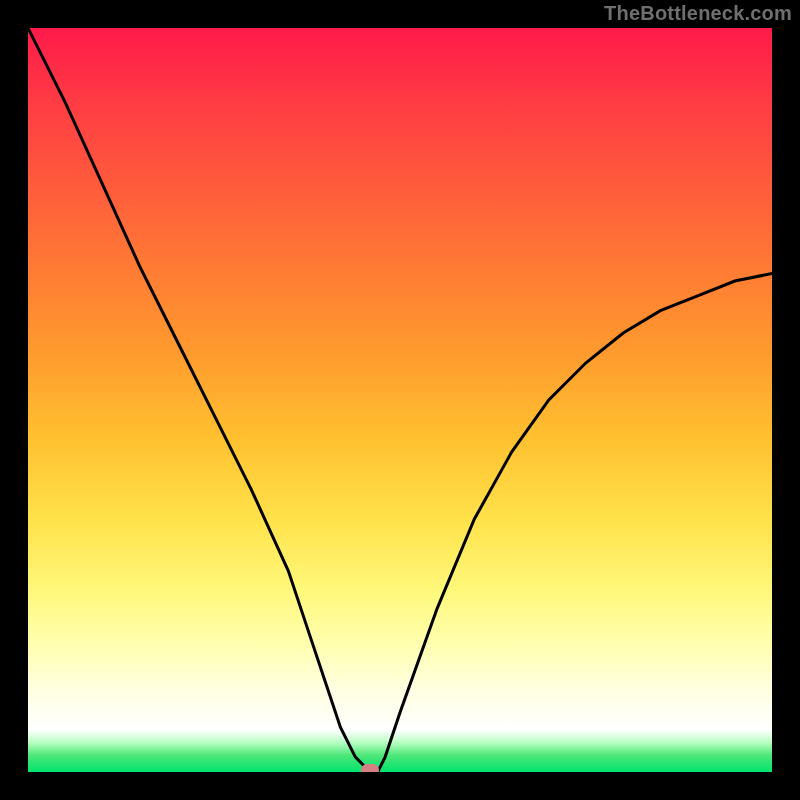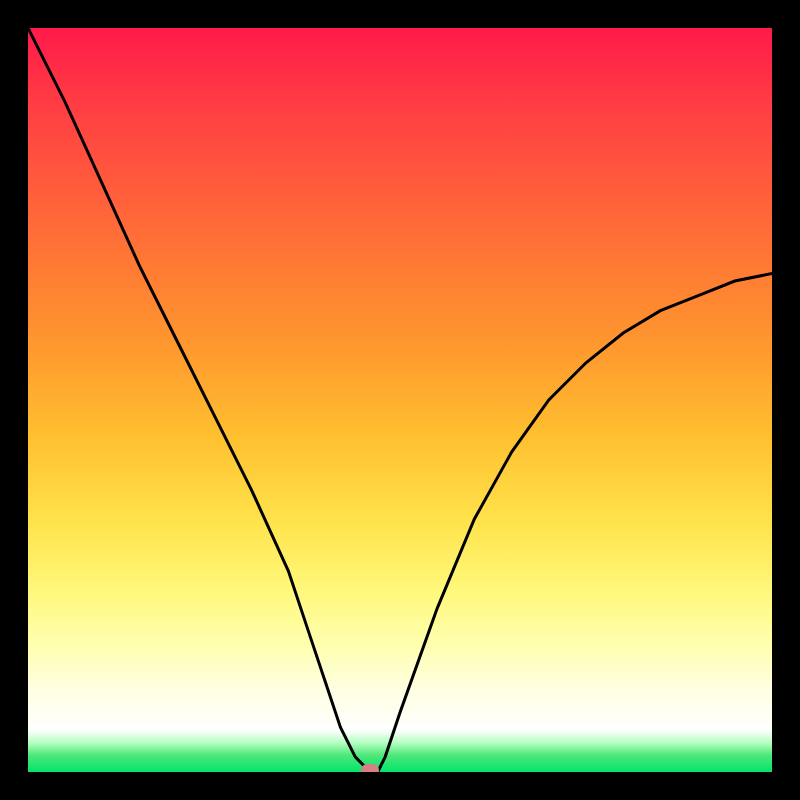--- a/index.html
+++ b/index.html
@@ -85,20 +85,21 @@
     background: #d48084;
     border-radius: 6px;
     z-index: 4;
     transform: translate(-50%, -50%);
   }
 </style>
 </head>
 <body>
 
 <div class="frame">
+  <div class="attribution">TheBottleneck.com</div>
 
   <div class="plot">
     <div class="gradient-bg"></div>
     <div class="green-band"></div>
 
     <svg class="curve" viewBox="0 0 744 744" preserveAspectRatio="none">
       <path id="curve-path" d="M0.0 0.0 L37.2 74.4 L74.4 156.2 L111.6 238.1 L148.8 312.5 L186.0 386.9 L223.2 461.3 L260.4 543.1 L282.7 610.1 L297.6 654.7 L312.5 699.4 L327.4 729.1 L342.2 744.0 L349.7 744.0 L357.1 729.1 L372.0 684.5 L409.2 580.3 L446.4 491.0 L483.6 424.1 L520.8 372.0 L558.0 334.8 L595.2 305.0 L632.4 282.7 L669.6 267.8 L706.8 253.0 L744.0 245.5" fill="none" stroke="#000000" stroke-width="3"></path>
     </svg>
 
     <div class="marker" id="marker" style="left: 342.24px; top: 742px; background: rgb(212, 128, 132);"></div>

